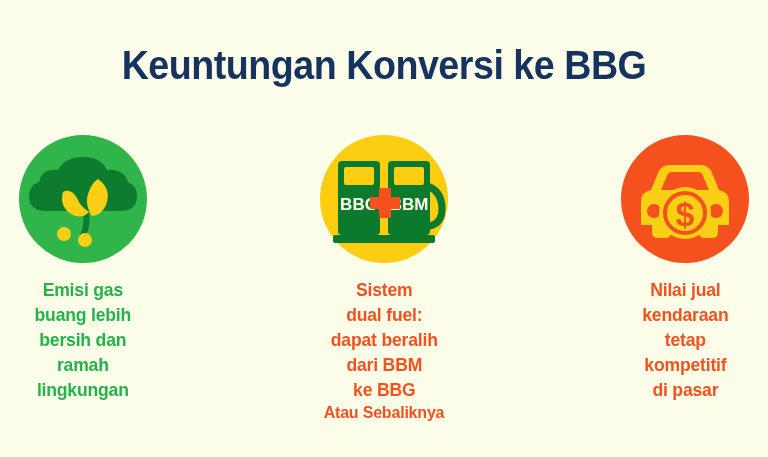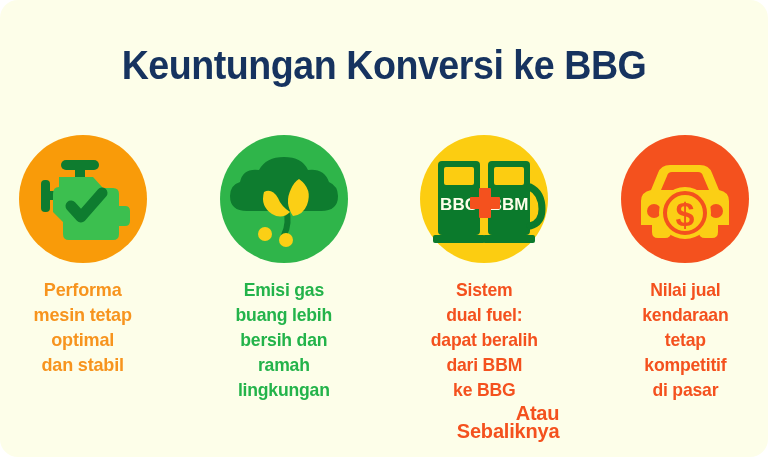--- a/index.html
+++ b/index.html
@@ -79,63 +79,43 @@
     line-height: 25px;
     transform: scaleX(0.95);
     white-space: pre-line;
     letter-spacing: -0.2px;
   }
   .subcaption {
     margin-top: 2px;
     text-align: right;
     font-family: "Liberation Sans", sans-serif;
     font-weight: bold;
-    font-size: 20px;
+    font-size: 16px;
     line-height: 18px;
     letter-spacing: -0.2px;
   }
 
   
   .card-1 .caption { margin-top: 38px; }
   .card-1 { width: 162px; }
   .card-1 .caption { font-size: 18px; }
   .card-3 .caption { font-size: 18.5px; }
   .card-4 .caption { font-size: 18.5px; }
   .card-5 .caption { font-size: 18.5px; }
 </style>
 </head>
 <body>
 
-<div id="infographic" style="background: rgb(253, 254, 233); border-radius: 18px;">
+<div id="infographic" style="background: rgb(253, 254, 233);">
 
   <div id="title" style="color: rgb(22, 51, 95);">Keuntungan Konversi ke BBG</div>
 
   <div id="cards">
 
 
-    <div class="card card-2">
-      <div class="circle" style="background:#F99B09;">
-        <svg width="128" height="128" viewBox="0 0 128 128">
-
-          <rect x="42" y="25" width="38" height="10" rx="5" fill="#0E7C2F"></rect>
-          <rect x="56" y="30" width="10" height="14" fill="#0E7C2F"></rect>
-
-          <rect x="22" y="45" width="9" height="32" rx="4" fill="#0E7C2F"></rect>
-          <rect x="28" y="56" width="14" height="9" fill="#0E7C2F"></rect>
-
-          <path d="M40 42 h34 l10 11 h10 q6 0 6 6 v12 h6 q5 0 5 5 v10 q0 5 -5 5 h-6 v8 q0 6 -6 6 h-44 q-6 0 -6 -6 v-12 l-10 -10 v-18 q0 -7 6 -7 z" fill="#3CBF4F"></path>
-
-          <path d="M52 71 l10 11 l21 -24" fill="none" stroke="#0E7C2F" stroke-width="11" stroke-linecap="round" stroke-linejoin="round"></path>
-        </svg>
-      </div>
-      <div class="caption" style="color:#F7941E;">Performa
-mesin tetap
-optimal
-dan stabil</div>
-    </div>
 
     <div class="card card-3">
       <div class="circle" style="background:#2FB54A;">
         <svg width="128" height="128" viewBox="0 0 128 128">
 
           <path d="M64 22 q18 0 24 13 q16 -2 21 12 q9 4 9 14 q0 15 -17 15 h-74 q-17 0 -17 -15 q0 -11 10 -14 q3 -14 19 -12 q7 -13 25 -13 z" fill="#0E7C2F"></path>
 
           <path d="M66 74 q4 14 -2 26" fill="none" stroke="#0E7C2F" stroke-width="6" stroke-linecap="round"></path>
 
           <path d="M79 44 q14 10 8 26 q-4 10 -14 11 q-9 -13 -2 -27 q3 -7 8 -10 z" fill="#FBCF15"></path>

